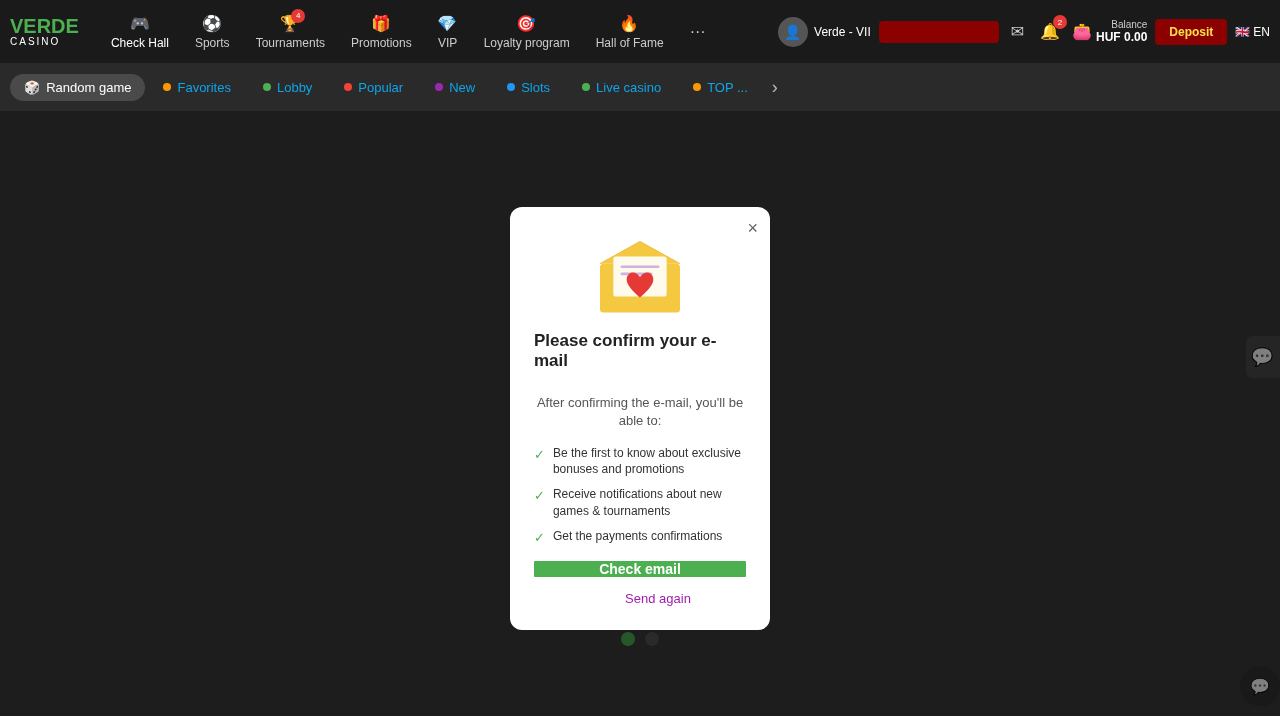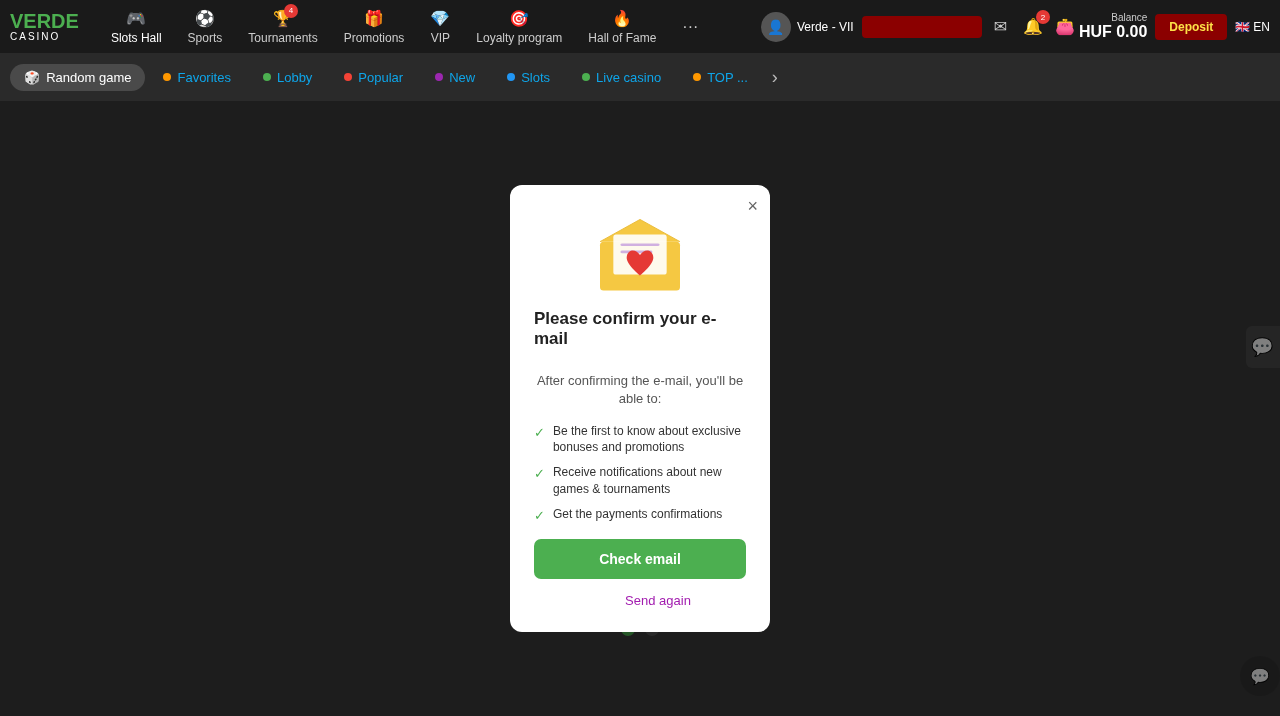--- a/index.html
+++ b/index.html
@@ -7,21 +7,21 @@
       width: 1280px;
       height: 716px;
       overflow: hidden;
       font-family: 'Segoe UI', Arial, sans-serif;
       background: #3a3a3a;
     }
 
     
     .navbar {
       background: #1a1a1a;
-      height: 53px;
+      height: 63px;
       display: flex;
       align-items: center;
       padding: 0 10px;
       position: relative;
       z-index: 10;
     }
     .logo {
       display: flex;
       align-items: center;
       margin-right: 20px;
@@ -124,21 +124,21 @@
     }
     .balance-area {
       display: flex;
       flex-direction: column;
       color: #ccc;
       font-size: 10px;
       text-align: right;
     }
     .balance-amount {
       color: white;
-      font-size: 16px;
+      font-size: 12px;
       font-weight: bold;
     }
     .deposit-btn {
       background: #8b0000;
       color: #fde047;
       border: none;
       border-radius: 4px;
       padding: 6px 14px;
       font-size: 12px;
       font-weight: bold;
@@ -328,22 +328,21 @@
       border-radius: 4px;
       padding: 8px 10px;
       color: transparent;
       height: 32px;
     }
     .check-email-btn {
       width: 100%;
       background: #4caf50;
       color: white;
       border: none;
-      border-radius: 7px;
-      padding: 12px;
+      border-radius: 1px;
       font-size: 14px;
       font-weight: bold;
       cursor: pointer;
     }
     .send-again-link {
       color: #a21caf;
       font-size: 13px;
       cursor: pointer;
       text-decoration: none;
       background: none;
@@ -392,21 +391,21 @@
     <div style="display:flex;flex-direction:column;align-items:flex-start;">
       <span class="logo-text">VERDE</span>
       <span class="logo-sub">CASINO</span>
     </div>
   </div>
 
   <div class="nav-items">
 
     <a class="nav-item active">
       <span class="nav-icon">🎮</span>
-      <span>Slots Hall</span>
+      <span>Check Hall</span>
     </a>
 
     <a class="nav-item">
       <span class="nav-icon">⚽</span>
       <span>Sports</span>
     </a>
 
     <a class="nav-item">
       <span class="nav-icon nav-badge">
         🏆

